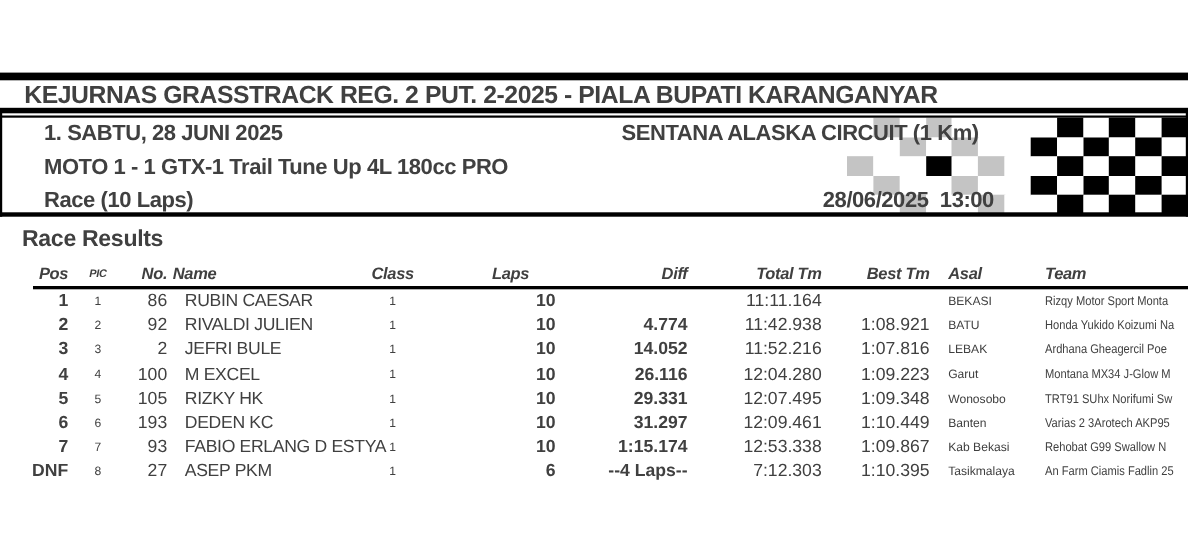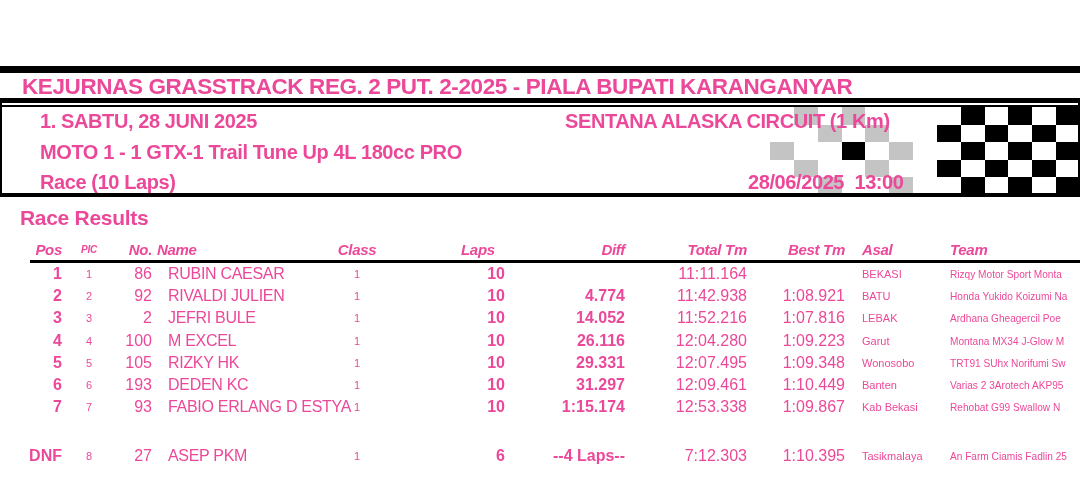--- a/index.html
+++ b/index.html
@@ -1,18 +1,18 @@
 <!DOCTYPE html>
 <html><head>
 <meta charset="utf-8">
 <style>
   html,body{margin:0;padding:0;background:#fff;}
   .page{
     position:relative;width:1080px;height:490px;background:#ffffff;
-    font-family:"Liberation Sans",sans-serif;color:#ec4899;overflow:hidden;
+    font-family:"Liberation Sans",sans-serif;color:#404040;overflow:hidden;
   }
   .bar{position:absolute;left:0;width:1080px;background:#000;}
   .vline{position:absolute;width:2px;background:#000;}
   .title{
     position:absolute;left:22px;top:74px;width:1040px;
     font-size:22.5px;font-weight:bold;letter-spacing:-0.4px;white-space:nowrap;
   }
   .info{
     position:absolute;font-size:20px;font-weight:bold;letter-spacing:-0.4px;
     white-space:nowrap;line-height:24px;z-index:3;
@@ -131,21 +131,21 @@
   <div class="info" style="left:748px;top:170px;white-space:pre;">28/06/2025  13:00</div>
 
   <div class="section-title">Race Results</div>
 
   <div class="thead">
     <div class="hcell" style="left:0;width:62px;text-align:right;">Pos</div>
     <div class="hcell" style="left:78px;width:22px;text-align:center;font-size:10px;font-style:italic;">PIC</div>
     <div class="hcell" style="left:100px;width:52px;text-align:right;">No.</div>
     <div class="hcell" style="left:157px;">Name</div>
     <div class="hcell" style="left:332px;width:50px;text-align:center;">Class</div>
-    <div class="hcell" style="left:461px;width:60px;font-style:italic;">Laps</div>
+    <div class="hcell" style="left:421px;width:60px;text-align:right;font-style:italic;">Laps</div>
     <div class="hcell" style="left:505px;width:120px;text-align:right;">Diff</div>
     <div class="hcell" style="left:627px;width:120px;text-align:right;">Total Tm</div>
     <div class="hcell" style="left:725px;width:120px;text-align:right;">Best Tm</div>
     <div class="hcell" style="left:862px;">Asal</div>
     <div class="hcell" style="left:950px;">Team</div>
   </div>
   <div class="bar" style="top:260px;height:3px;left:30px;width:1050px;"></div>
 
   <div id="tbody">
       <div class="row" style="top: 263px;">
@@ -231,21 +231,21 @@
       <span class="cell c-no">93</span>
       <span class="cell c-name">FABIO ERLANG D ESTYA</span>
       <span class="cell c-class">1</span>
       <span class="cell c-laps">10</span>
       <span class="cell c-diff">1:15.174</span>
       <span class="cell c-total">12:53.338</span>
       <span class="cell c-best">1:09.867</span>
       <span class="cell c-asal">Kab Bekasi</span>
       <span class="cell c-team"><span class="squeeze">Rehobat G99 Swallow N</span></span>
     </div>
-      <div class="row" style="top: 418.4px; margin-top: 27px;">
+      <div class="row" style="top: 418.4px;">
       <span class="cell c-pos">DNF</span>
       <span class="cell c-pic">8</span>
       <span class="cell c-no">27</span>
       <span class="cell c-name">ASEP PKM</span>
       <span class="cell c-class">1</span>
       <span class="cell c-laps">6</span>
       <span class="cell c-diff">--4 Laps--</span>
       <span class="cell c-total">7:12.303</span>
       <span class="cell c-best">1:10.395</span>
       <span class="cell c-asal">Tasikmalaya</span>

